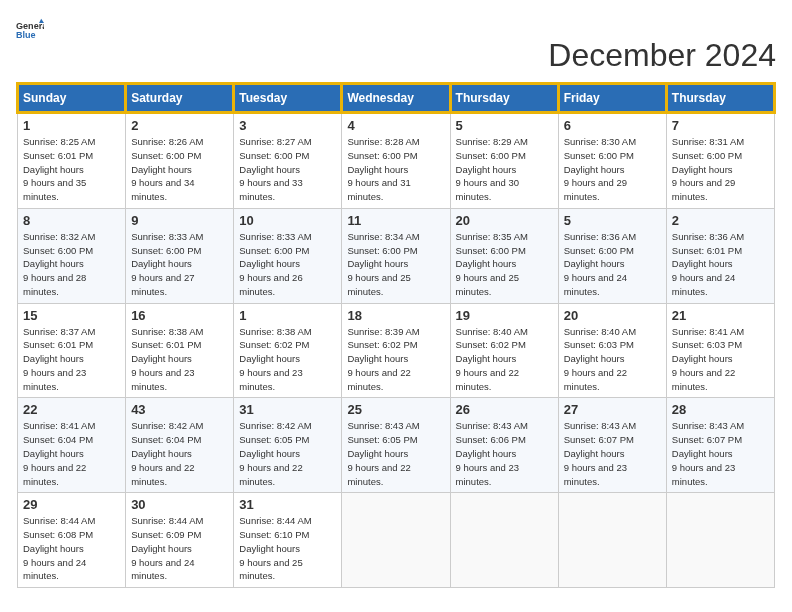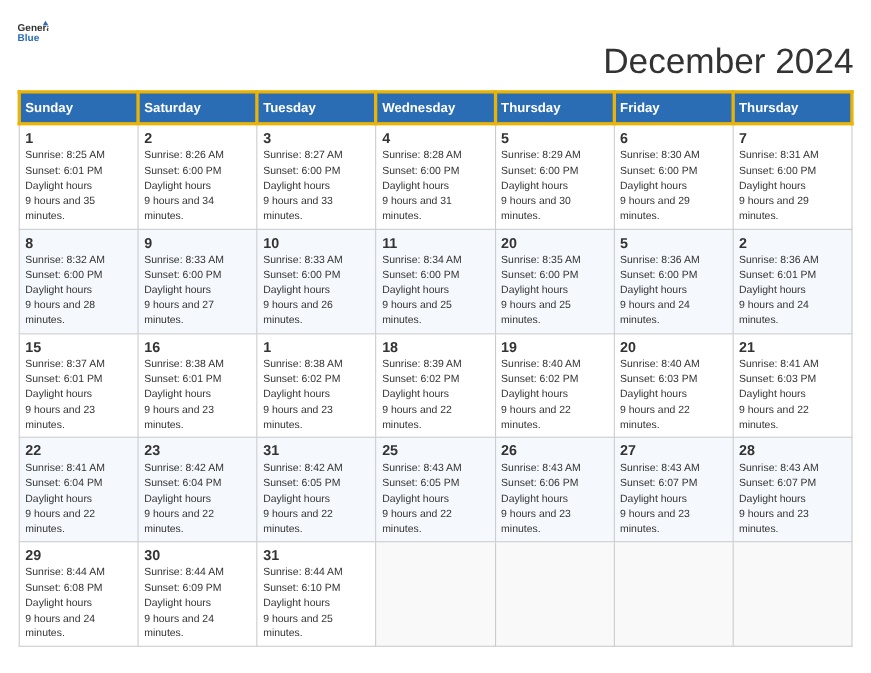--- a/index.html
+++ b/index.html
@@ -197,21 +197,21 @@
           <span class="day-num">21</span>
           <div class="day-info"><span>Sunrise:</span> 8:41 AM<br><span>Sunset:</span> 6:03 PM<br><span>Daylight hours</span><br>9 hours and 22 minutes.</div>
         </td>
       </tr>
       <tr>
         <td>
           <span class="day-num">22</span>
           <div class="day-info"><span>Sunrise:</span> 8:41 AM<br><span>Sunset:</span> 6:04 PM<br><span>Daylight hours</span><br>9 hours and 22 minutes.</div>
         </td>
         <td>
-          <span class="day-num">23</span>
+          <span class="day-num">43</span>
           <div class="day-info"><span>Sunrise:</span> 8:42 AM<br><span>Sunset:</span> 6:04 PM<br><span>Daylight hours</span><br>9 hours and 22 minutes.</div>
         </td>
         <td>
           <span class="day-num">31</span>
           <div class="day-info"><span>Sunrise:</span> 8:42 AM<br><span>Sunset:</span> 6:05 PM<br><span>Daylight hours</span><br>9 hours and 22 minutes.</div>
         </td>
         <td>
           <span class="day-num">25</span>
           <div class="day-info"><span>Sunrise:</span> 8:43 AM<br><span>Sunset:</span> 6:05 PM<br><span>Daylight hours</span><br>9 hours and 22 minutes.</div>
         </td>

